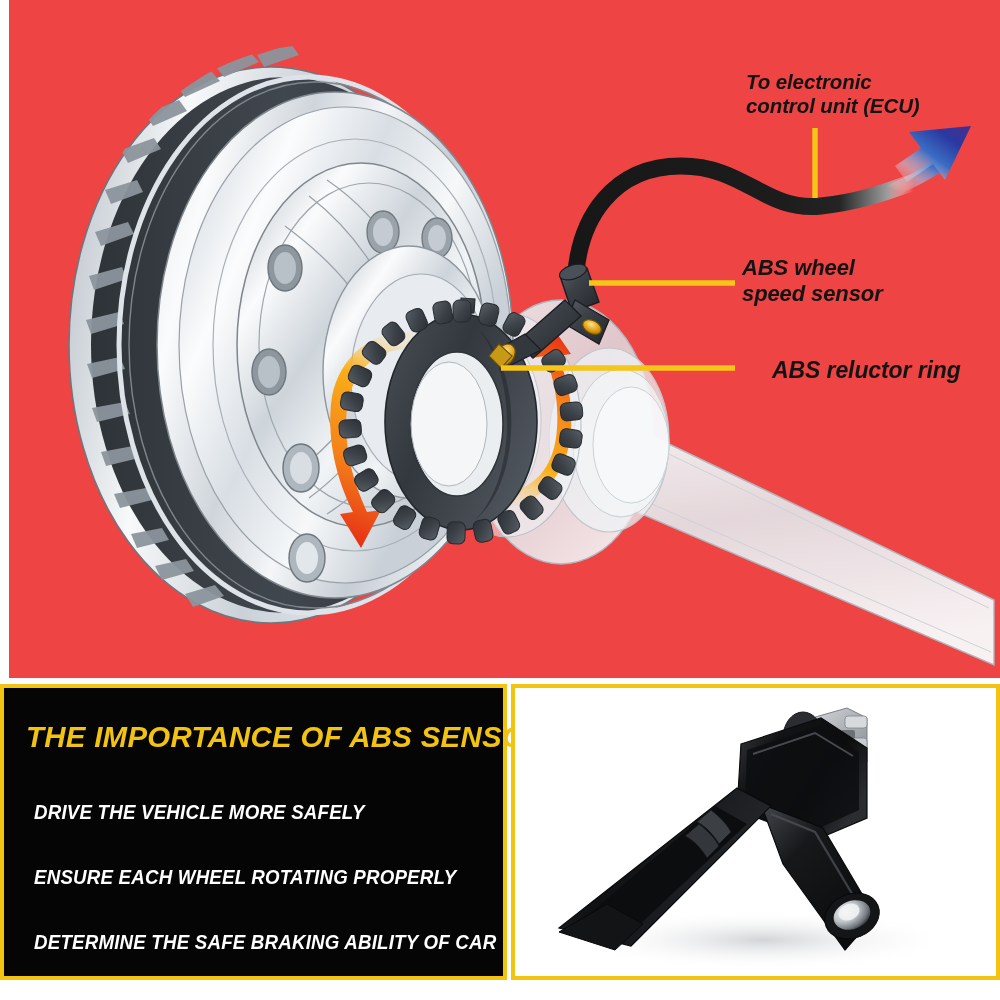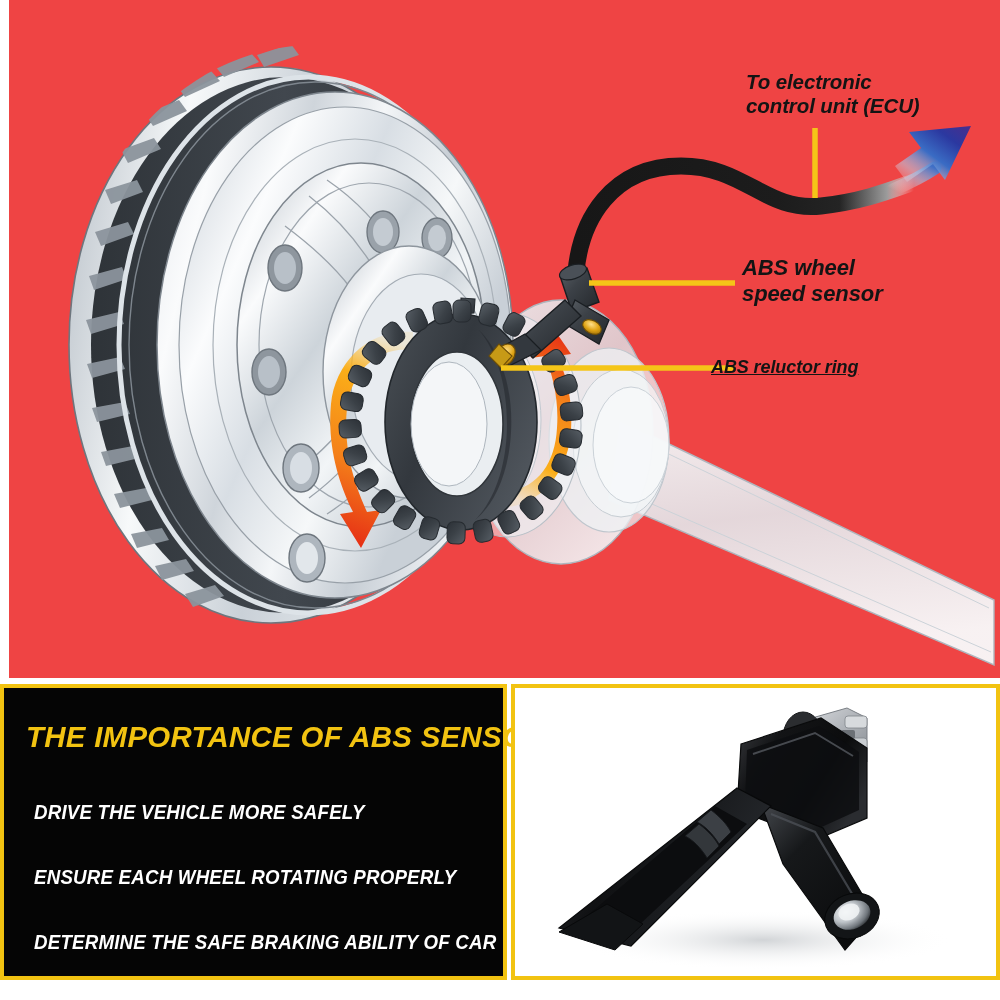--- a/index.html
+++ b/index.html
@@ -28,21 +28,21 @@
     font-family:"Liberation Sans", sans-serif;
     font-style:italic;
     font-weight:600;
     color:#141414;
     letter-spacing:-0.1px;
     line-height:1.18;
     white-space:pre-line;
   }
   #lbl-ecu   { left:737px; top:70px;  font-size:20.5px; }
   #lbl-sens  { left:733px; top:255px; font-size:22px; }
-  #lbl-ring  { left:702px; top:357px; font-size:18px;text-decoration:underline; }
+  #lbl-ring  { left:763px; top:357px; font-size:23px; }
 
   
   #bottom {
     position:absolute; left:0; top:684px; width:1000px; height:296px;
     display:flex;
   }
   #info-panel {
     position:relative;
     width:507px; height:296px;
     background:#050505;

